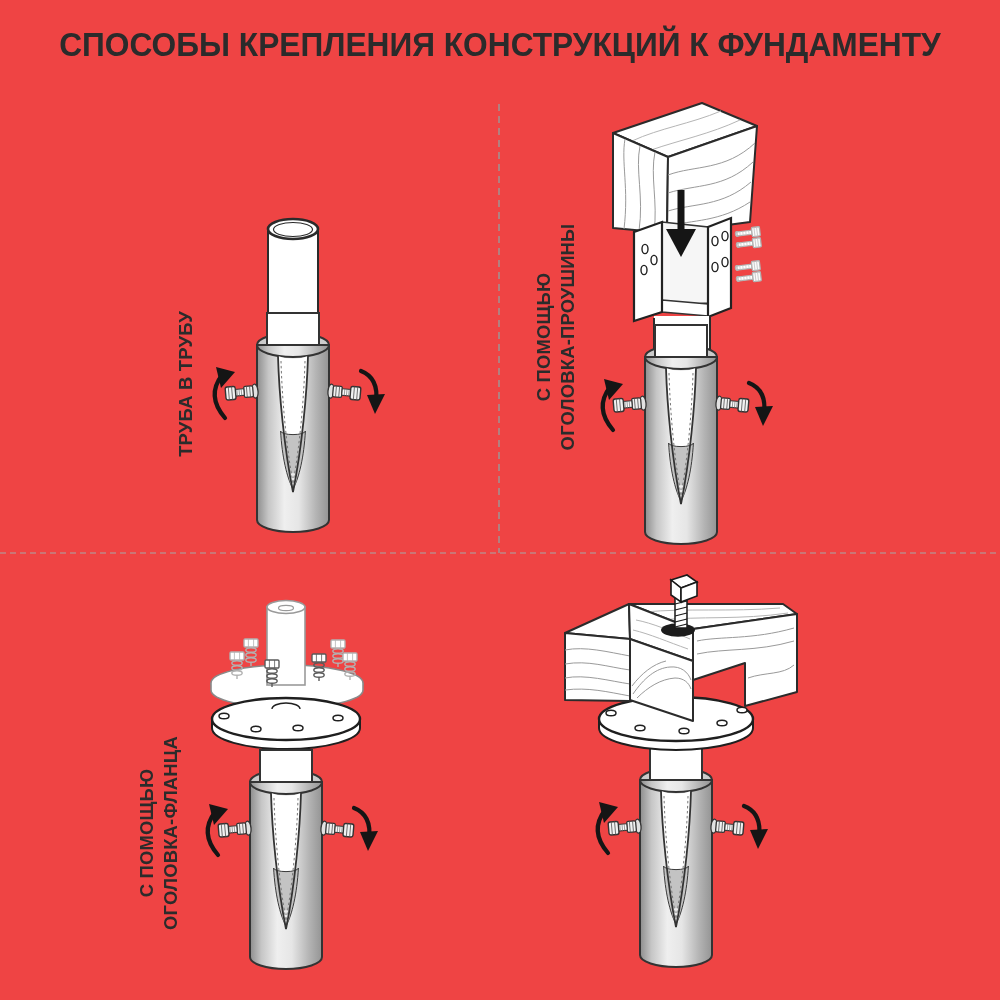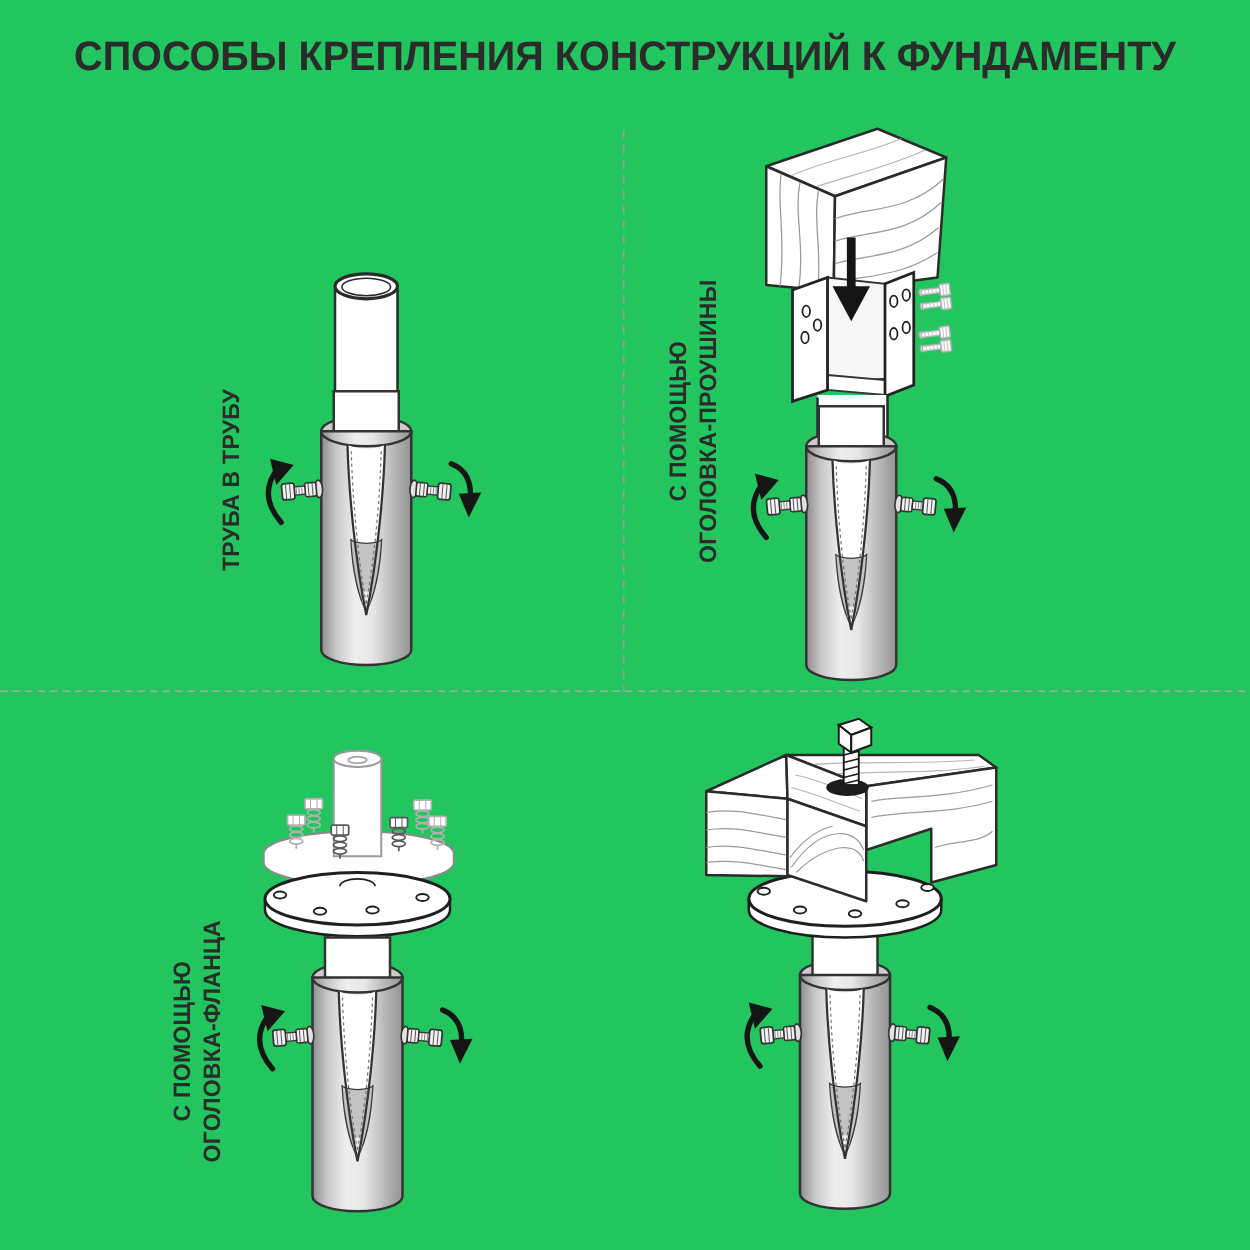--- a/index.html
+++ b/index.html
@@ -1,16 +1,16 @@
 <!DOCTYPE html>
 <html><head>
 <meta charset="utf-8">
 <style>
   html,body{margin:0;padding:0;background:#ffffff;}
-  #stage{position:relative;width:1000px;height:1000px;background:#22c55e;overflow:hidden;
+  #stage{position:relative;width:1000px;height:1000px;background:#ef4444;overflow:hidden;
          font-family:"Liberation Sans","DejaVu Sans",sans-serif;}
   .title{position:absolute;top:26px;left:0;width:1000px;text-align:center;
          font-size:33px;font-weight:800;color:#2b2b2b;letter-spacing:0px;
          transform:scaleX(0.96);white-space:nowrap;}
   .vlabel{position:absolute;display:flex;flex-direction:column;justify-content:center;
           align-items:center;font-weight:700;color:#2b2b2b;text-align:center;
           line-height:1.28;letter-spacing:0.2px;font-size:19px;white-space:nowrap;
           transform:rotate(-90deg) scaleX(0.97);}
   #lbl-tl{left:66px;top:371px;width:240px;height:26px;}
   #lbl-tr{left:426px;top:311px;width:260px;height:52px;}

